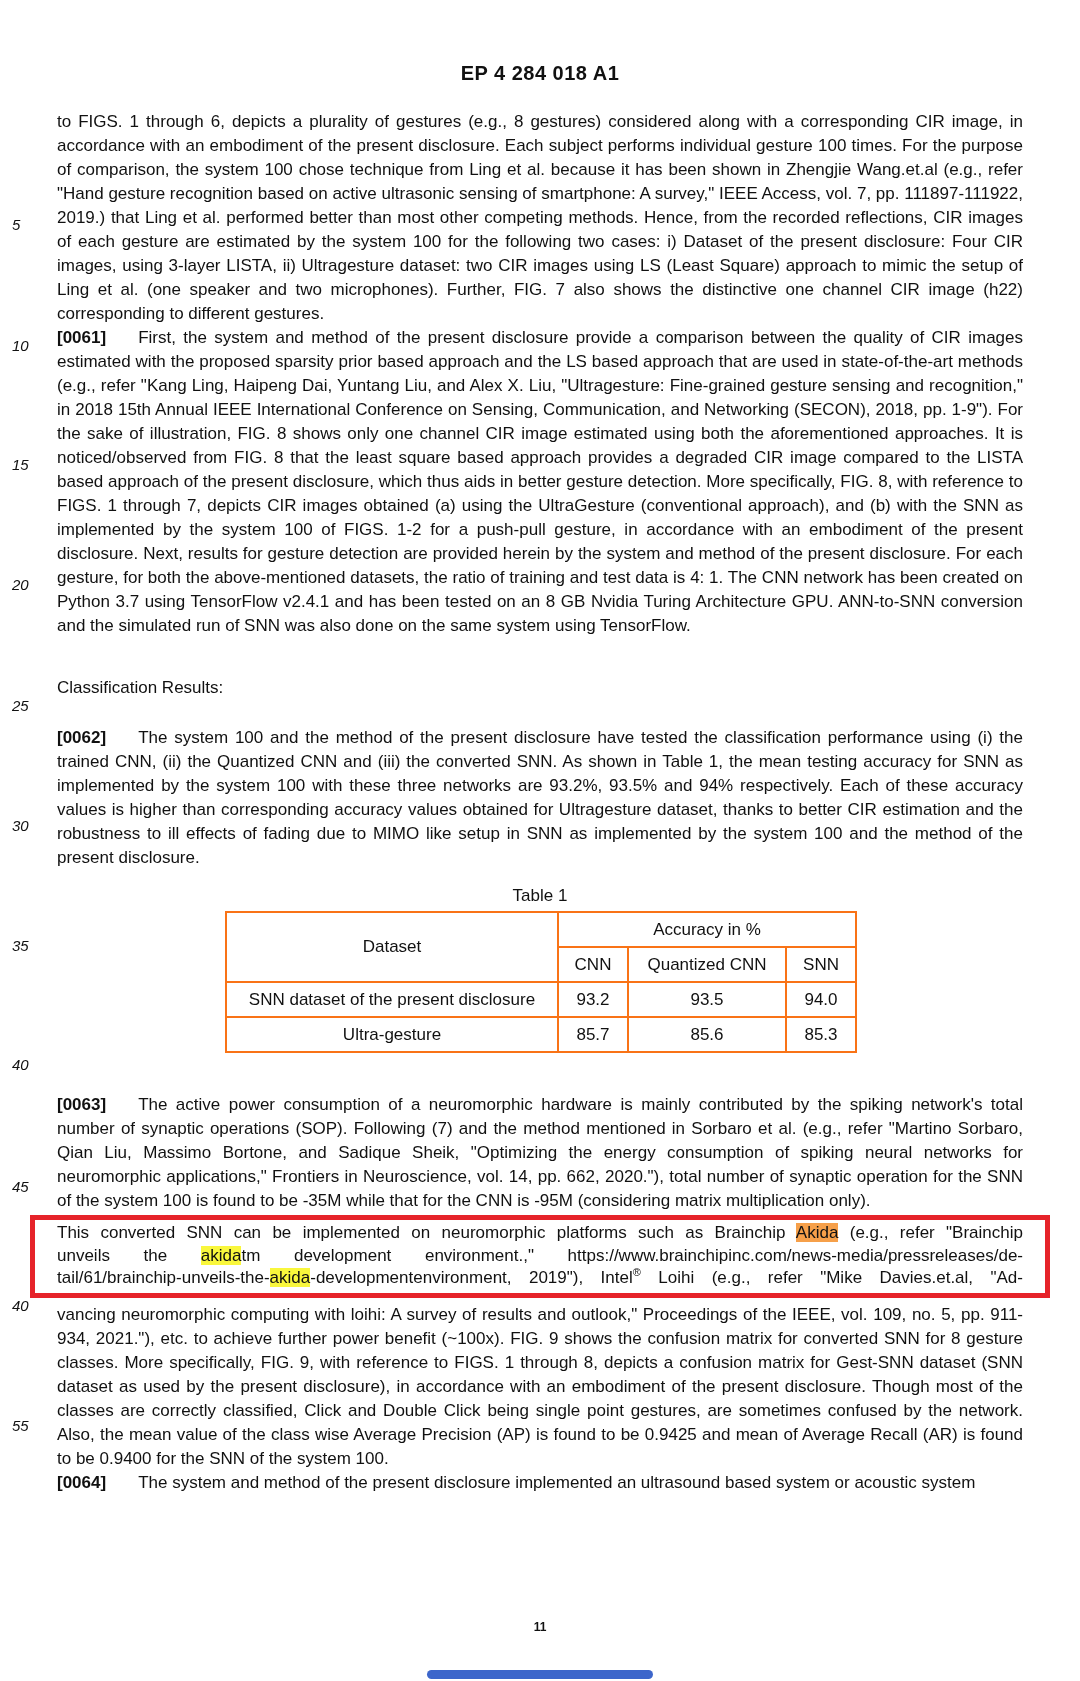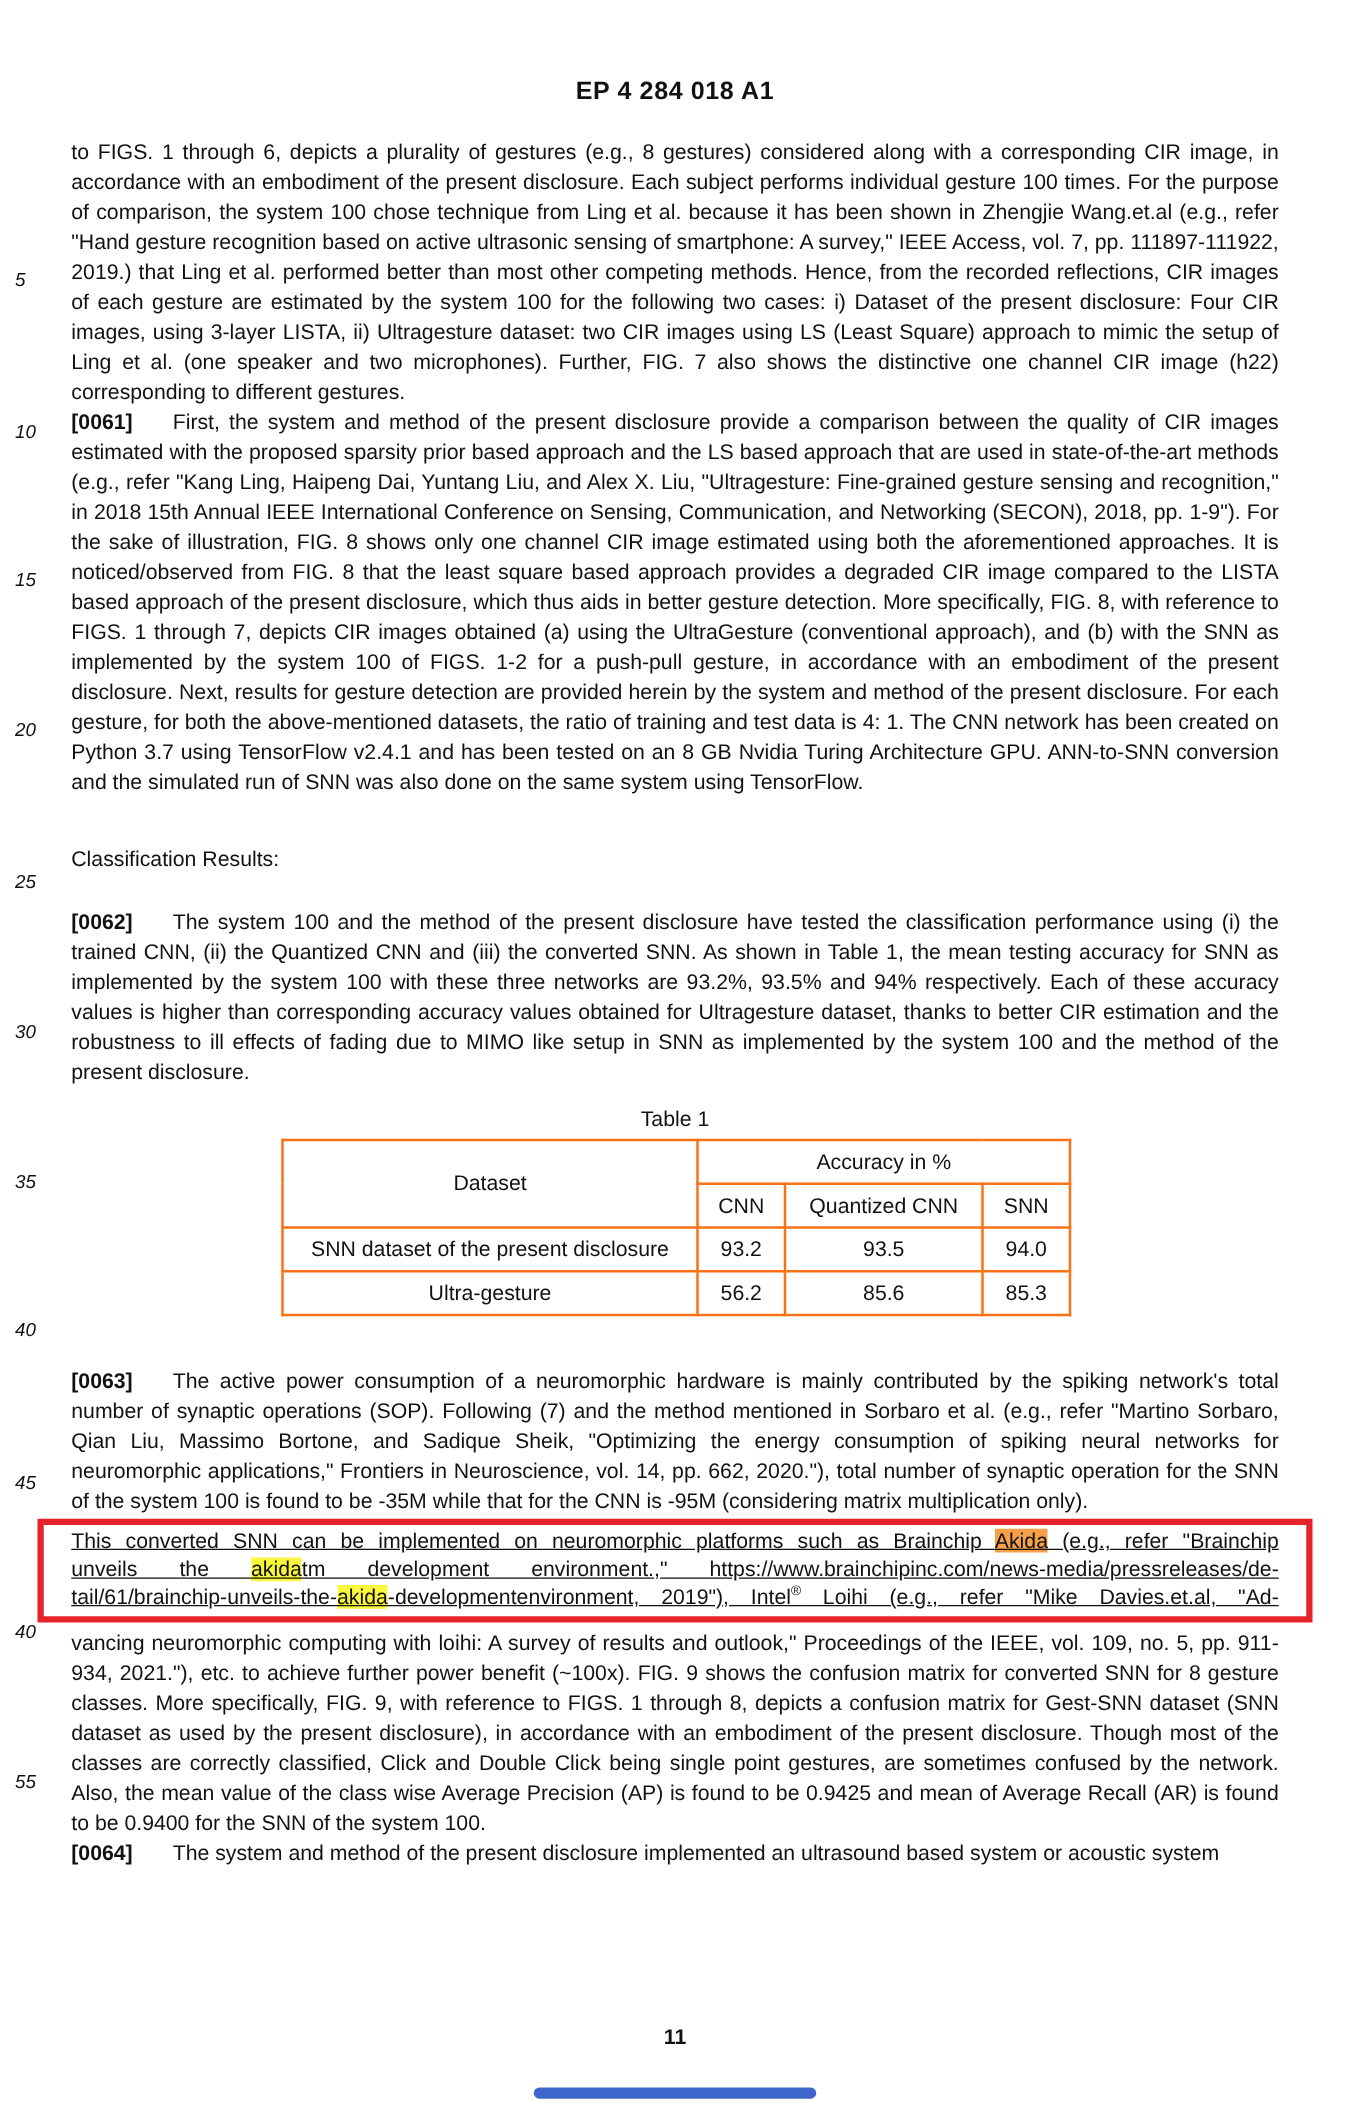--- a/index.html
+++ b/index.html
@@ -65,31 +65,30 @@
   .red-box {
     border: 5px solid #e6232a;
     margin: 2px -27px 2px -27px;
     padding: 2px 22px 3px 22px;
   }
   .box-line {
     text-align: justify;
     text-align-last: justify;
     line-height: 22.5px;
     white-space: normal;
-    text-decoration: underline;
   }
   .hl-orange { background: #f6a04a; }
   .hl-yellow { background: #f9f73c; }
   .cont-para { margin-top: 5px; }
   sup.reg { font-size: 11px; line-height: 0; }
   .footer-page-num {
     position: absolute;
     top: 1620px; left: 0; right: 0;
     text-align: center;
-    font-size: 17px;
+    font-size: 12px;
     font-weight: bold;
   }
   .indicator-bar {
     position: absolute;
     top: 1670px;
     left: 50%;
     transform: translateX(-50%);
     width: 226px;
     height: 9px;
     border-radius: 5px;
@@ -145,21 +144,21 @@
           <th>SNN</th>
         </tr>
         <tr>
           <td>SNN dataset of the present disclosure</td>
           <td>93.2</td>
           <td>93.5</td>
           <td>94.0</td>
         </tr>
         <tr>
           <td>Ultra-gesture</td>
-          <td>56.2</td>
+          <td>85.7</td>
           <td>85.6</td>
           <td>85.3</td>
         </tr>
       </tbody>
         </table>
     </div>
 
     <p class="para p0063"><span class="pnum">[0063]</span><span>The active power consumption of a neuromorphic hardware is mainly contributed by the spiking network's total number of synaptic operations (SOP). Following (7) and the method mentioned in Sorbaro et al. (e.g., refer "Martino Sorbaro, Qian Liu, Massimo Bortone, and Sadique Sheik, "Optimizing the energy consumption of spiking neural networks for neuromorphic applications," Frontiers in Neuroscience, vol. 14, pp. 662, 2020."), total number of synaptic operation for the SNN of the system 100 is found to be -35M while that for the CNN is -95M (considering matrix multiplication only).</span></p>
 
     <div class="red-box" style="border-color: rgb(230, 35, 42);">

